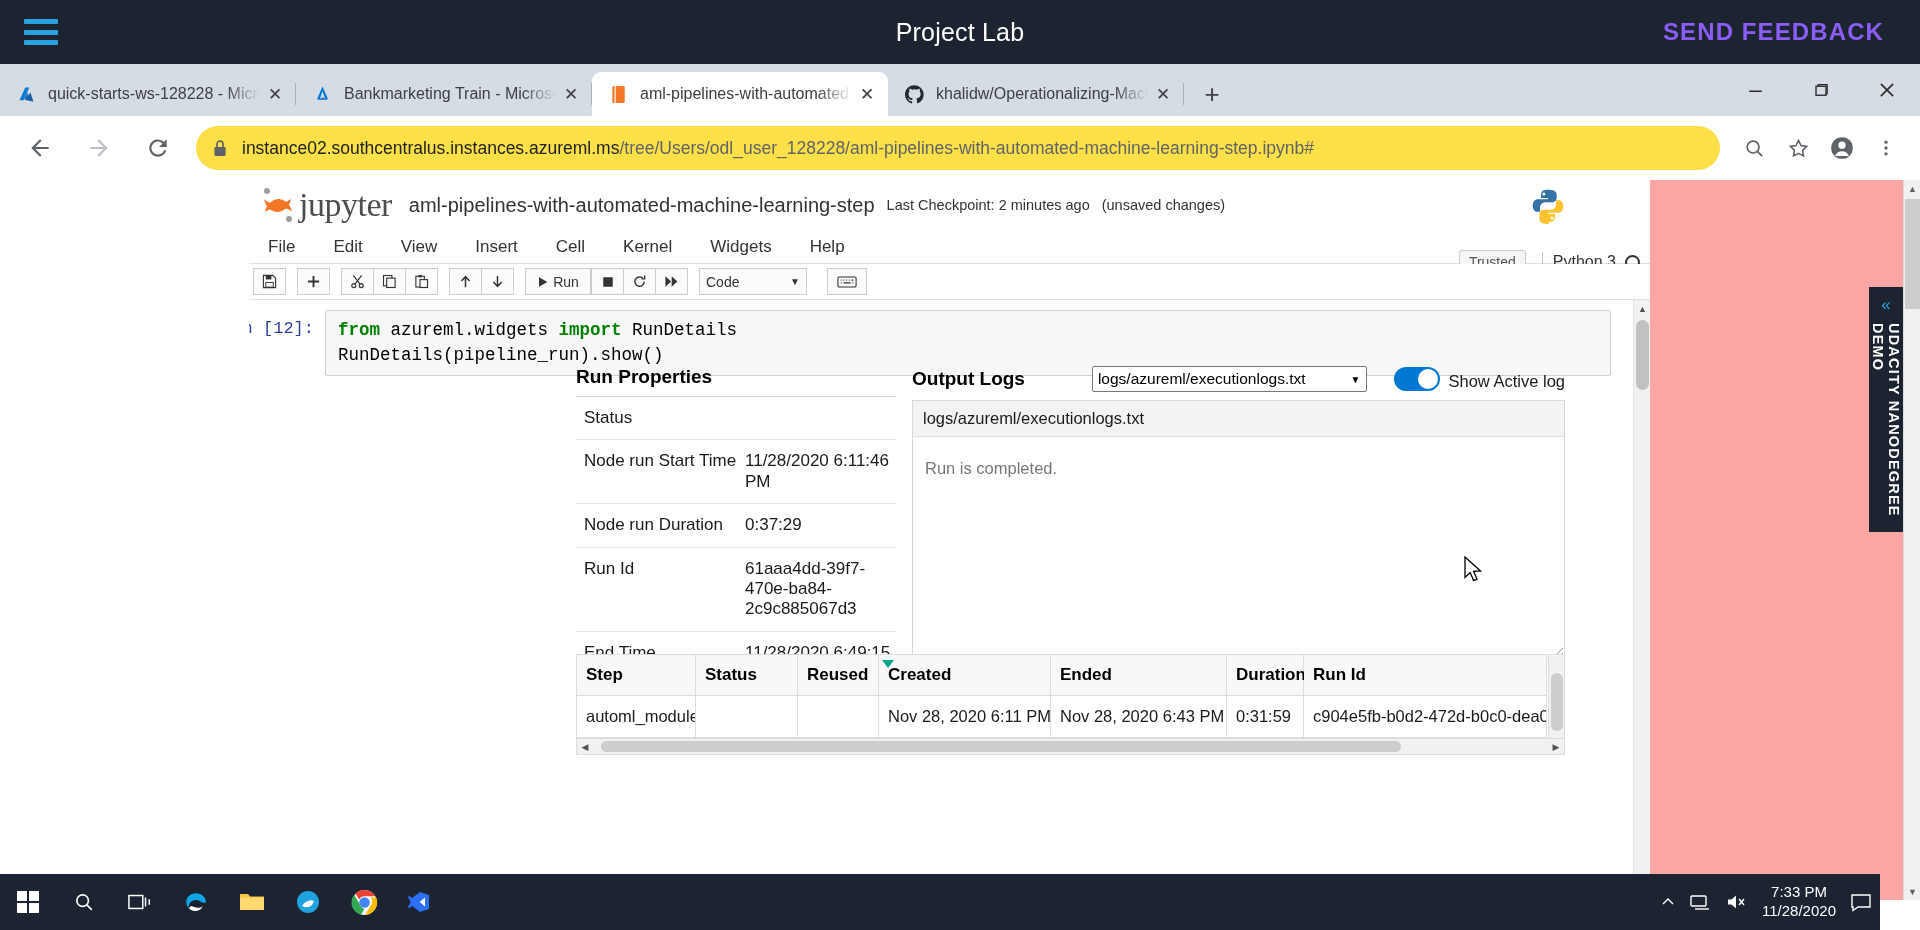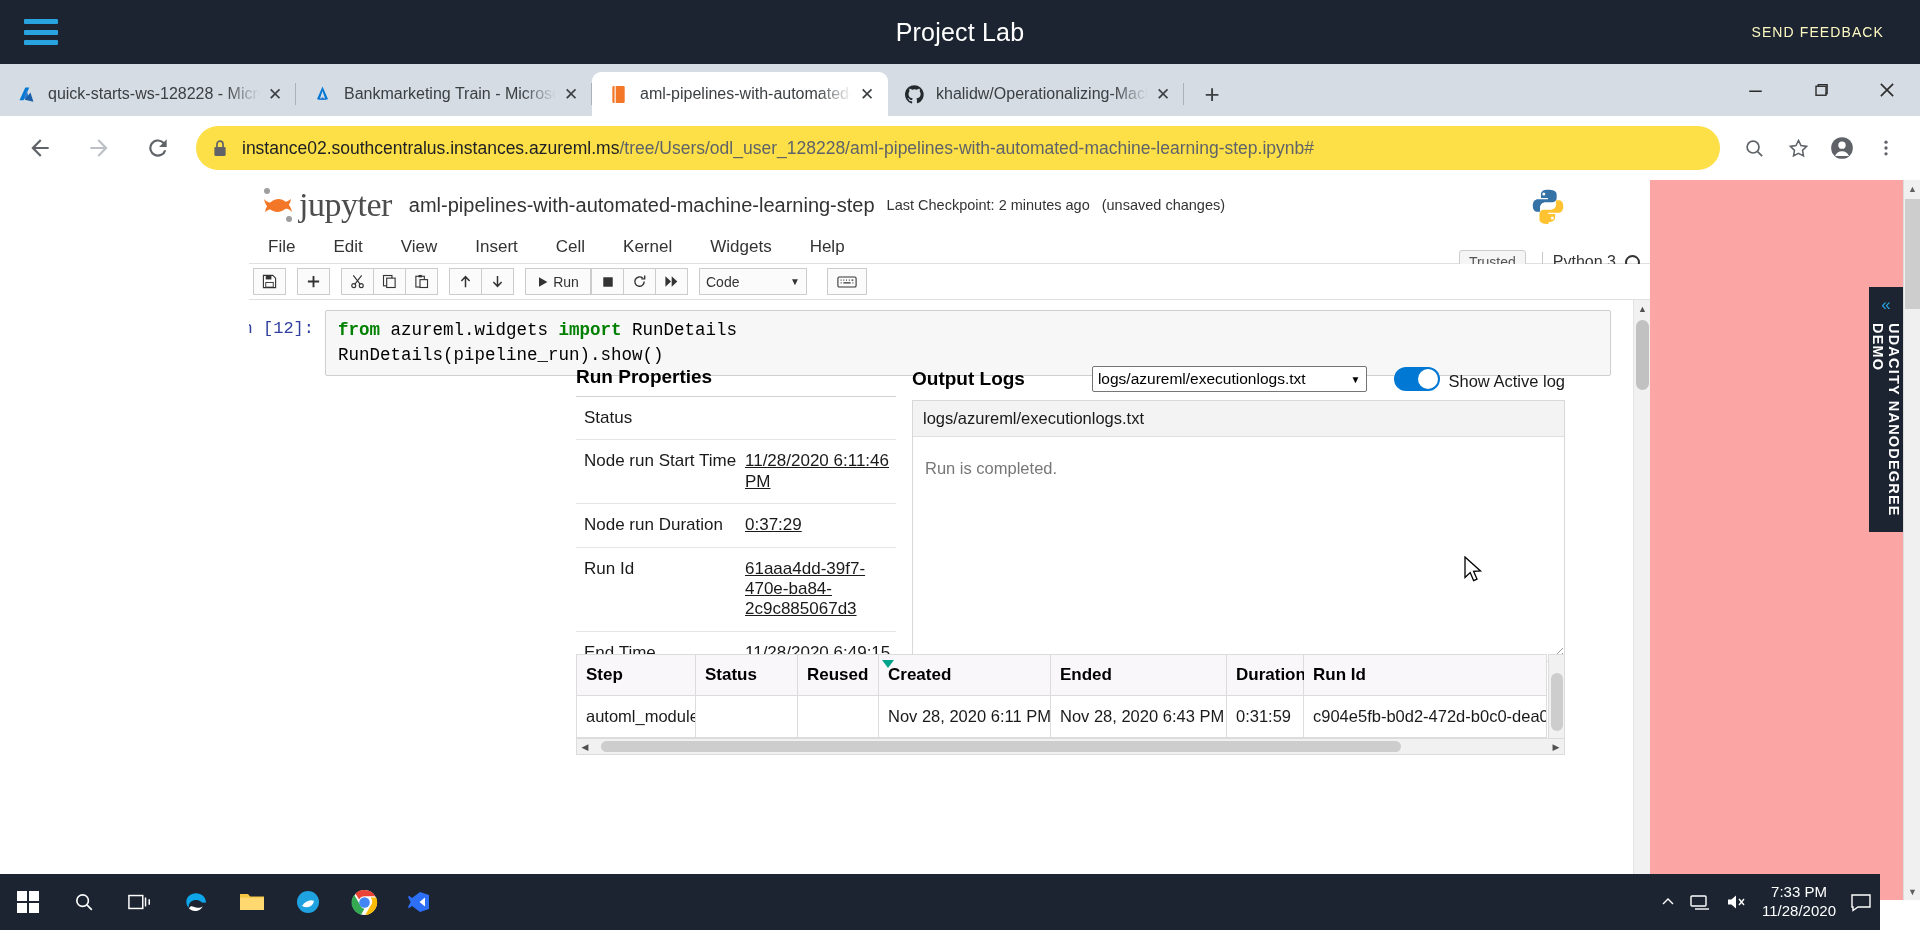--- a/index.html
+++ b/index.html
@@ -22,21 +22,21 @@
     display: flex; flex-direction: column; justify-content: space-between;
     cursor: pointer;
   }
   .hamburger span { display: block; height: 5px; background: #29a3e0; border-radius: 1px; }
   .lab-title {
     position: absolute; left: 0; right: 0; text-align: center;
     color: #ffffff; font-size: 25px; font-weight: 400; letter-spacing: .2px;
   }
   .send-feedback {
     position: absolute; right: 36px;
-    color: #fef9c3; font-size: 14px; font-weight: 400; letter-spacing: 1.1px;
+    color: #8b5cf6; font-size: 24px; font-weight: 700; letter-spacing: 1.1px;
     cursor: pointer;
   }
 
   
   .tabstrip {
     position: absolute; top: 64px; left: 0;
     width: 1920px; height: 52px;
     background: #d6dce3;
     display: flex; align-items: flex-end;
   }
@@ -244,21 +244,21 @@
     padding-bottom: 8px; border-bottom: 1px solid #d2d2d2;
   }
   .props-table { width: 100%; border-collapse: collapse; }
   .props-table td {
     border-bottom: 1px solid #e6e6e6;
     padding: 11px 0 11px 8px;
     font-size: 17px; color: #1a1a1a; vertical-align: top;
     line-height: 1.2;
   }
   .props-table td.k { width: 163px; }
-  .props-table td.v { padding-left: 6px; text-decoration: underline; }
+  .props-table td.v { padding-left: 6px; }
   .props-table tr:last-child td { border-bottom: 1px solid #e6e6e6; }
 
   .logs-head-row {
     display: flex; align-items: center; gap: 0;
   }
   .logs-title { font-size: 19px; font-weight: bold; color: #000000; width: 200px; }
   .logs-select {
     width: 302px; height: 26px; background: #ffffff;
     border: 1px solid #767676; border-radius: 2px;
     font-size: 15.5px; color: #000000; padding: 0 22px 0 5px;

